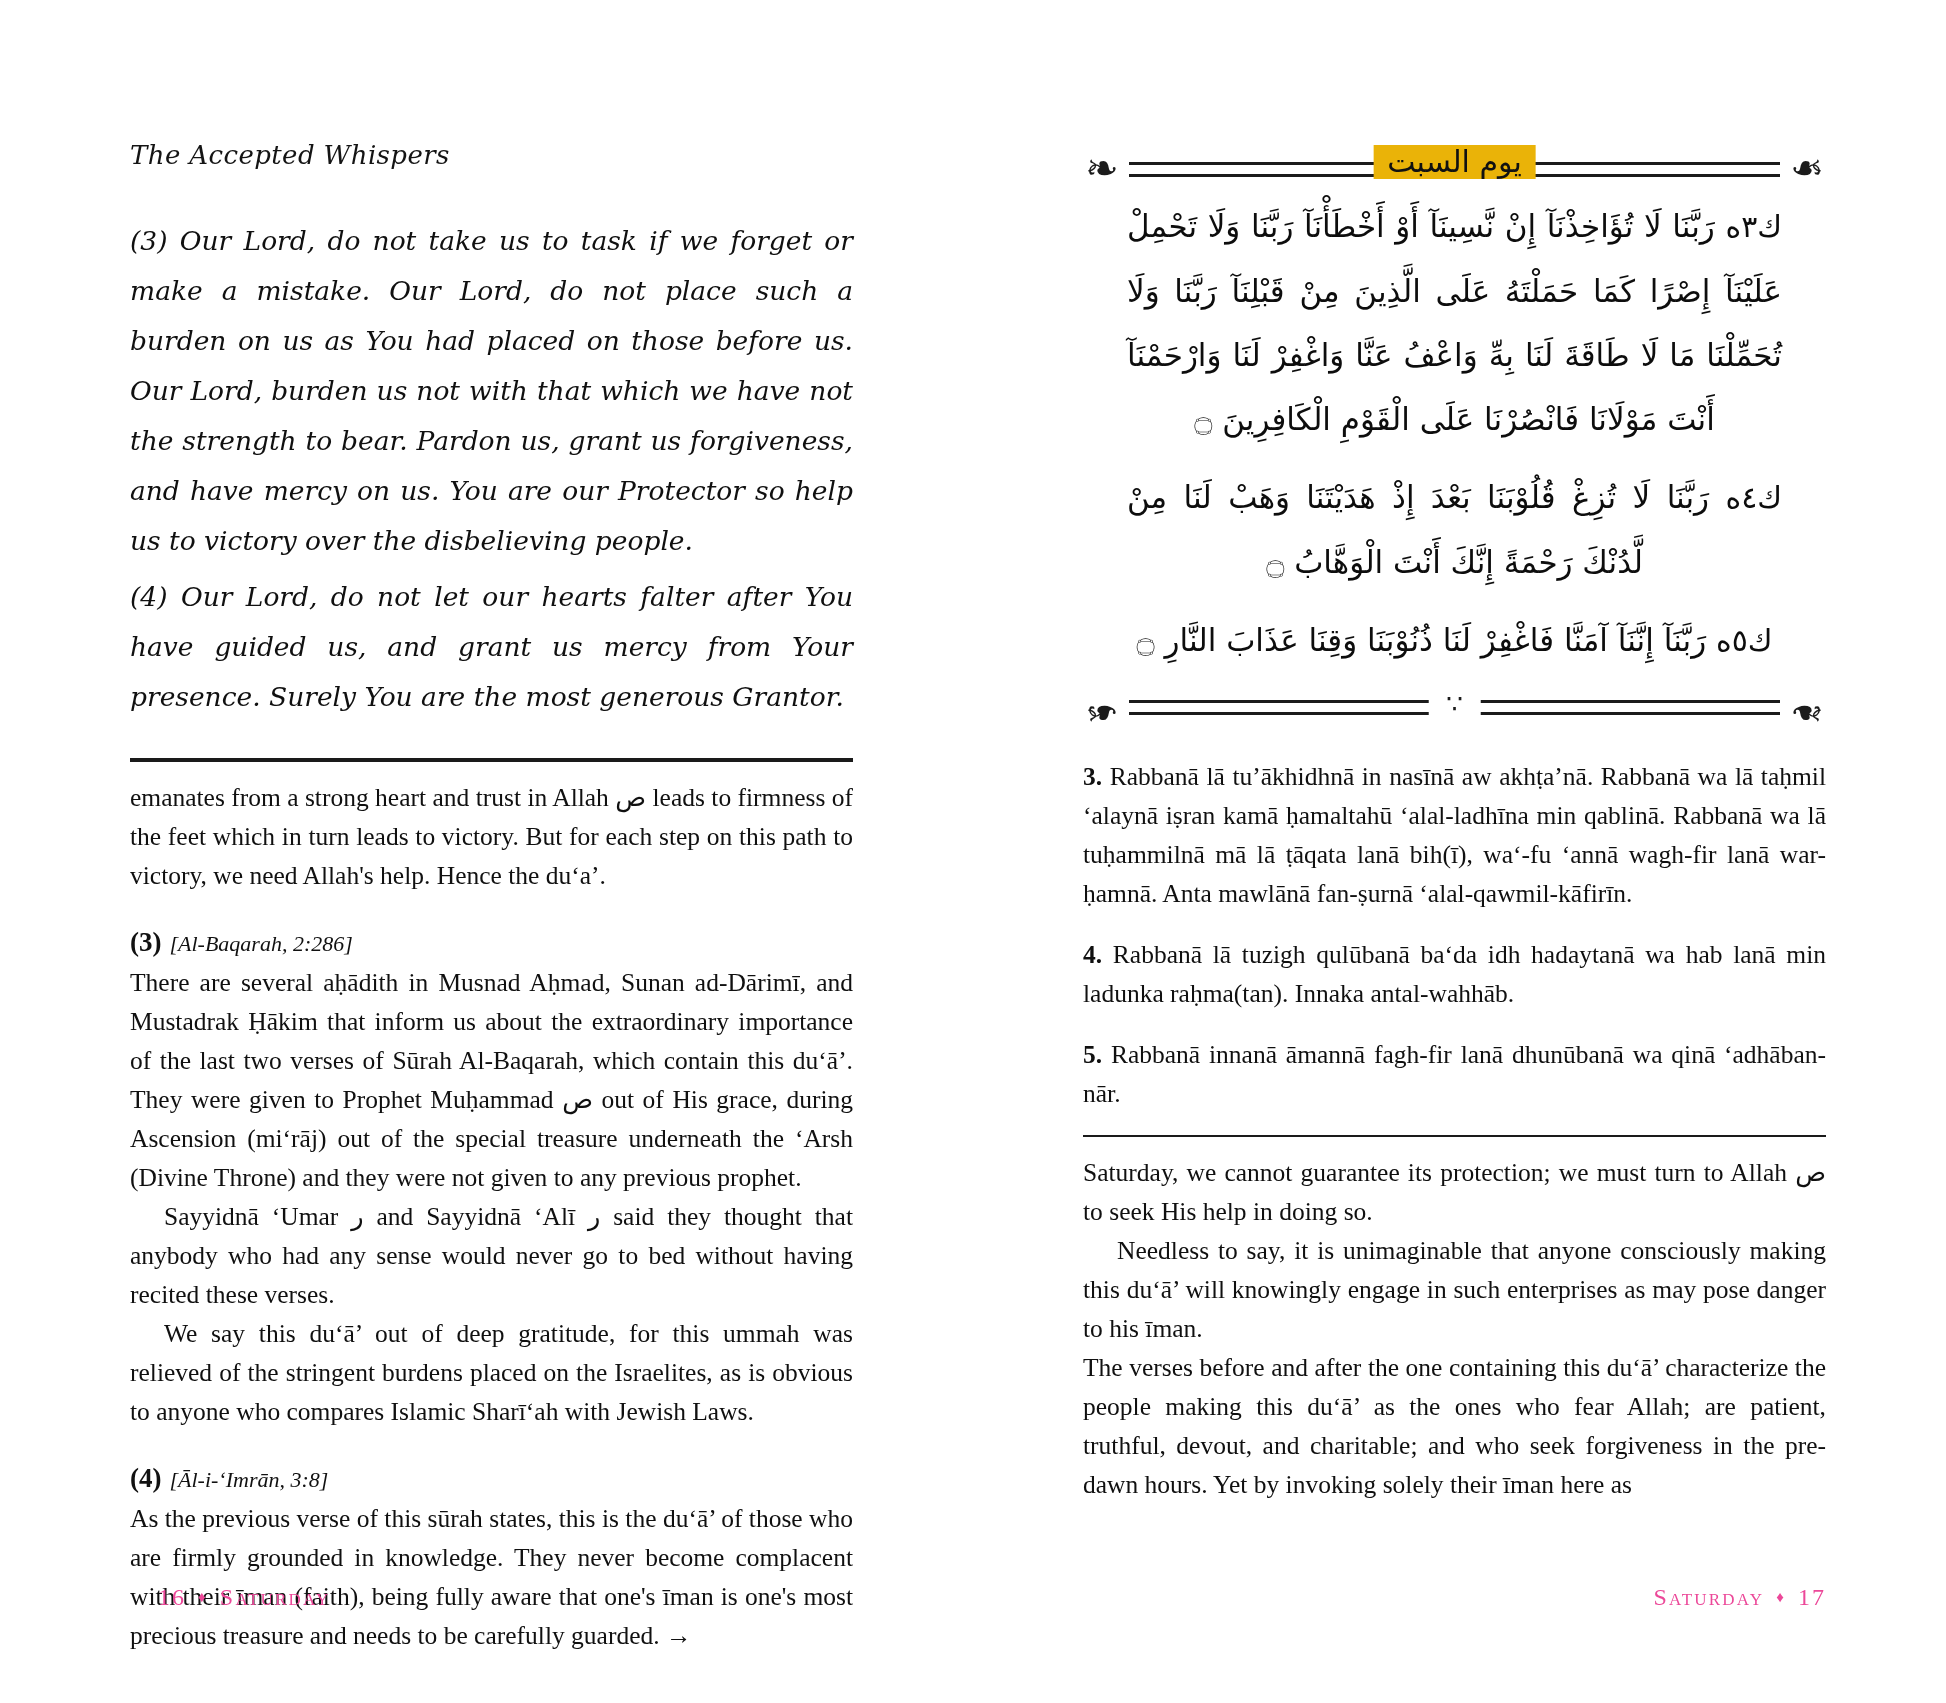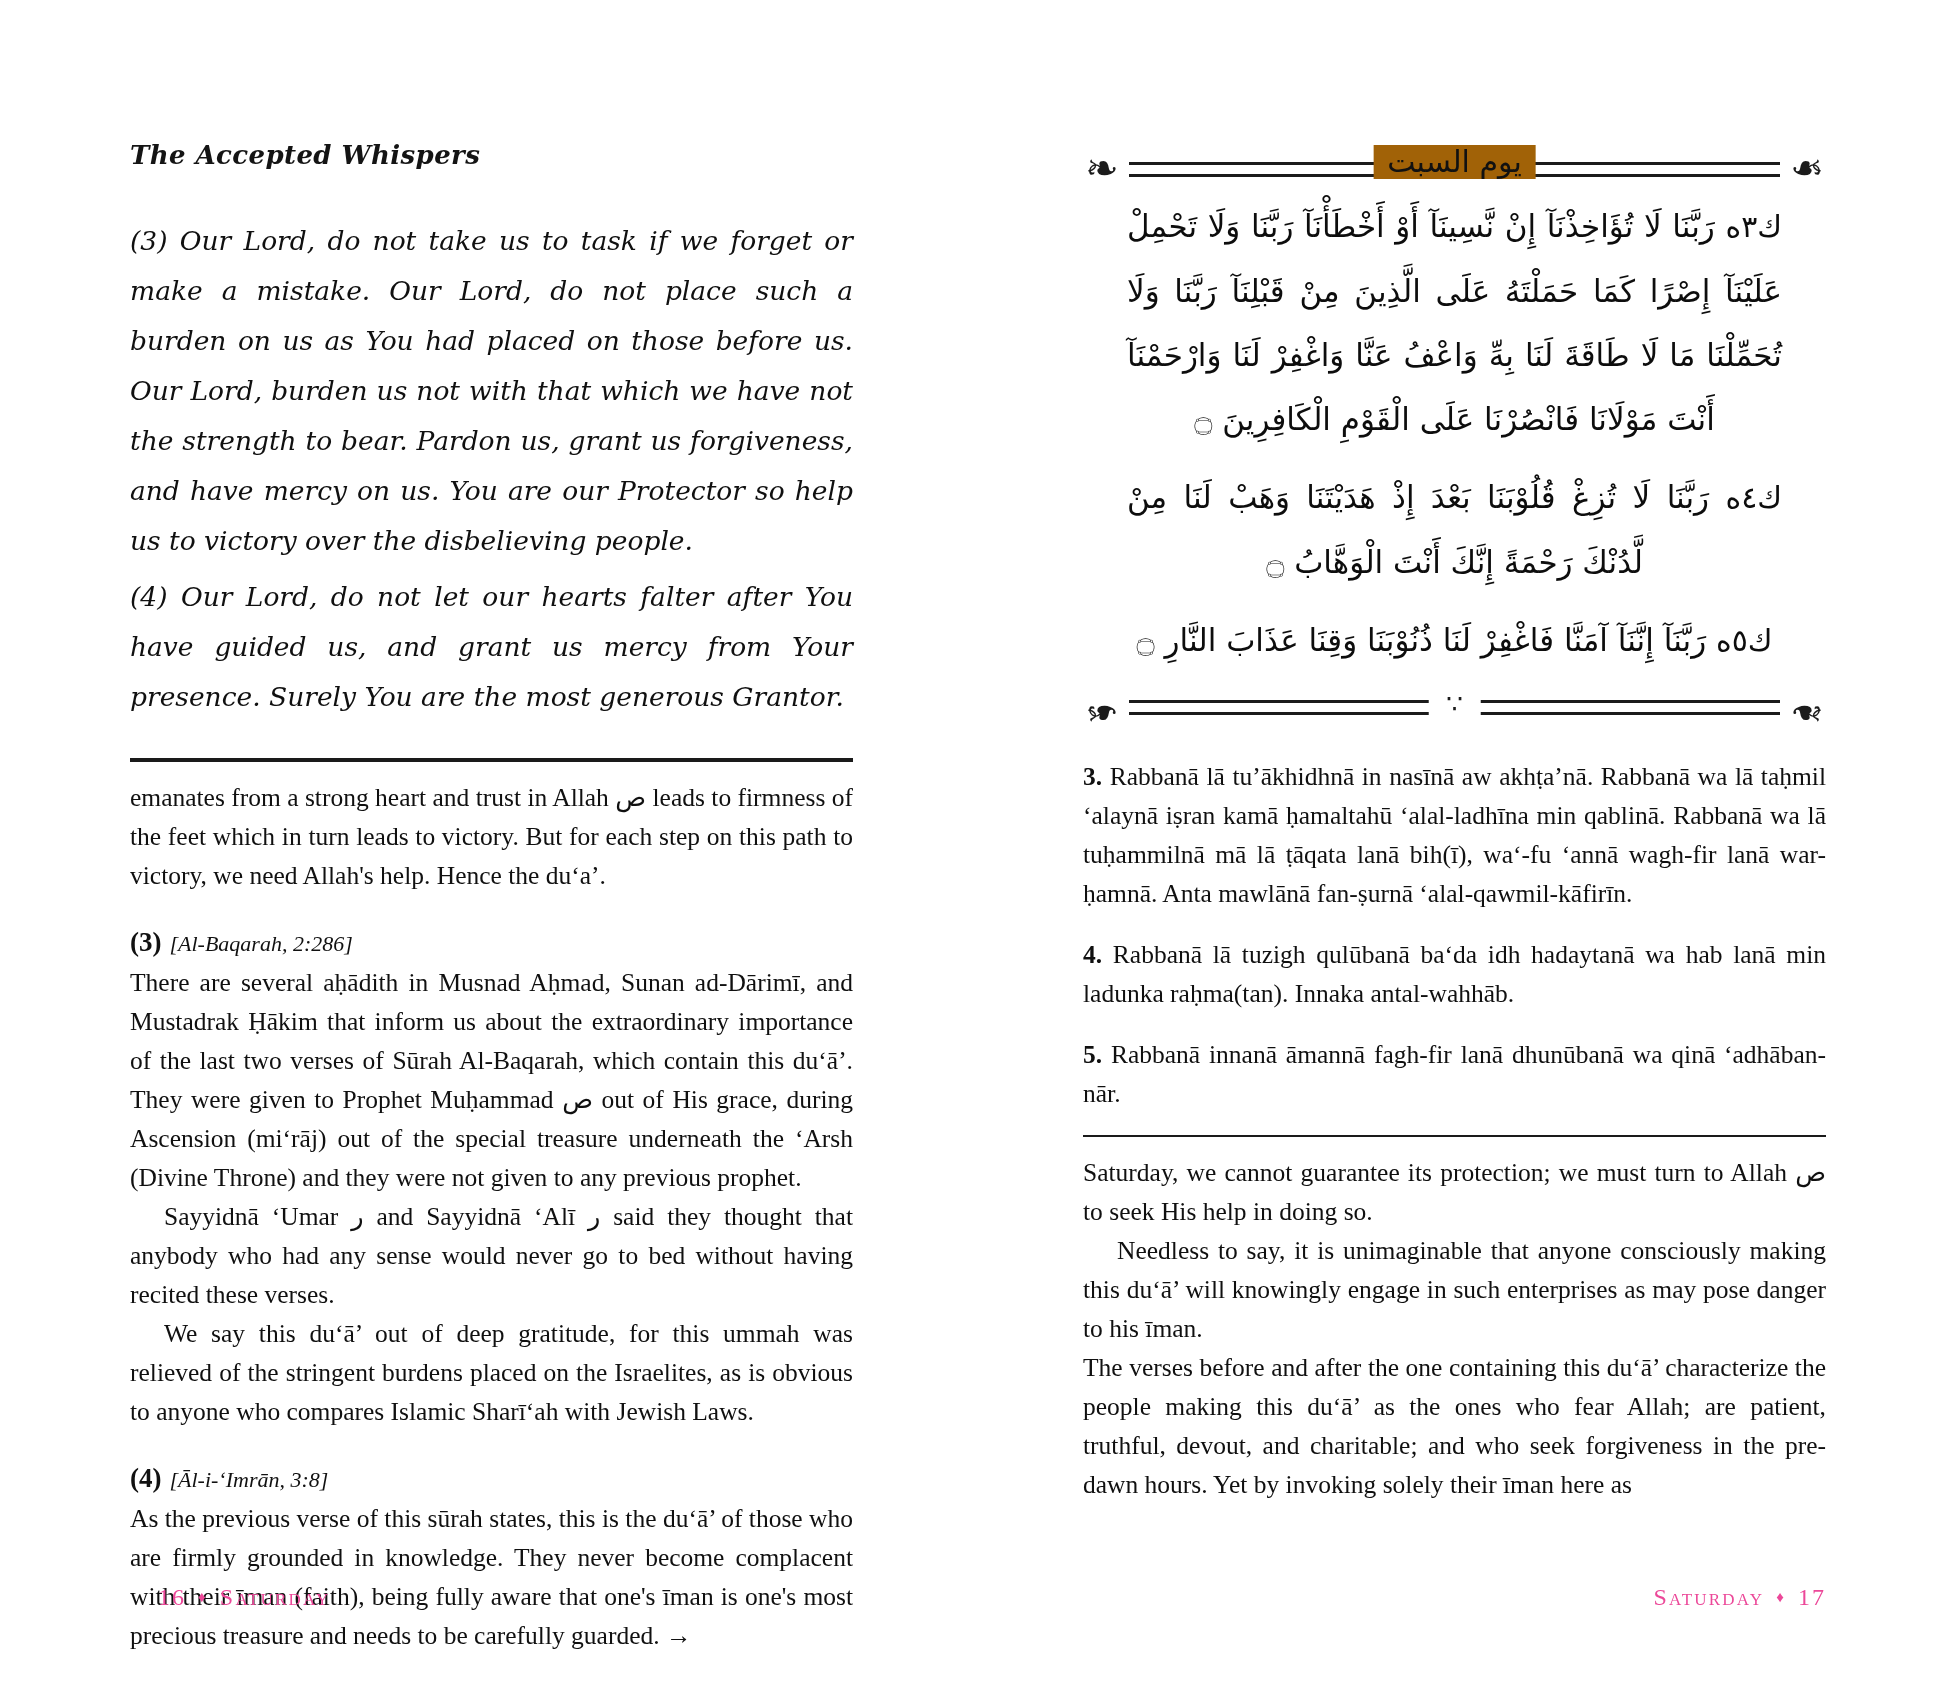--- a/index.html
+++ b/index.html
@@ -31,21 +31,20 @@
 
   
   .running-head {
     font-family: "DejaVu Serif", "Liberation Serif", serif;
     font-style: italic;
     font-size: 26px;
     letter-spacing: 0.4px;
     color: #141414;
     margin-bottom: 46px;
     white-space: nowrap;
-    font-weight: bold;
   }
 
   
   .translation {
     font-family: "DejaVu Serif", "Liberation Serif", serif;
     font-style: italic;
     font-size: 26.5px;
     line-height: 50px;
     text-align: justify;
     text-justify: inter-word;
@@ -119,21 +118,21 @@
     border-bottom: 3px solid #1b1b1b;
   }
   .rule-top { top: 12px; }
   .rule-bottom { bottom: 12px; }
 
   .rule-top .head-label {
     position: absolute;
     top: -20px;
     left: 50%;
     transform: translateX(-50%);
-    background: #a16207;
+    background: #eab308;
     padding: 0 14px;
     font-size: 30px;
     line-height: 34px;
     direction: rtl;
     white-space: nowrap;
     font-family: "DejaVu Sans", sans-serif;
   }
   .rule-bottom .tail-orn {
     position: absolute;
     top: -14px;

